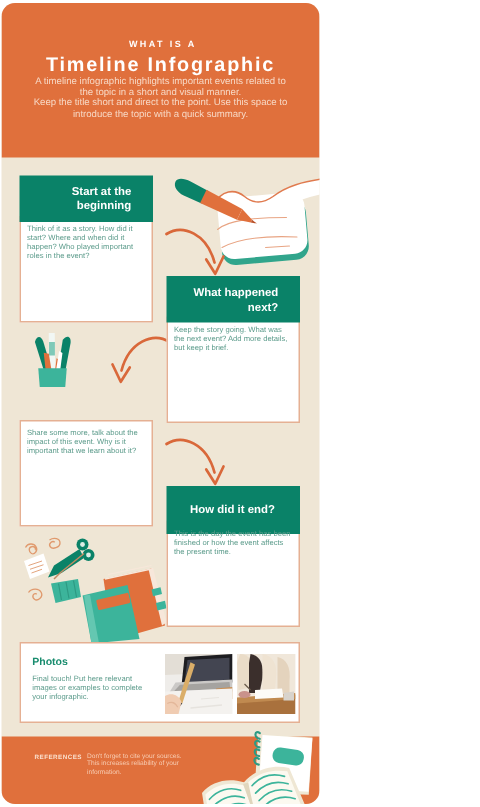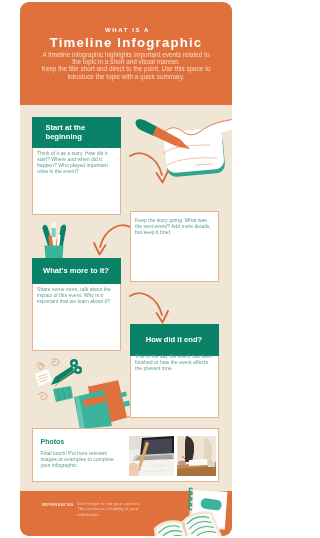--- a/index.html
+++ b/index.html
@@ -1,22 +1,22 @@
 <!DOCTYPE html>
 <html><head>
 <meta charset="utf-8">
 <style>
   html,body{margin:0;padding:0;width:220px;height:538px;background:#ffffff;overflow:hidden;}
   body{font-family:"Liberation Sans",sans-serif;}
-  .card{position:absolute;left:20px;top:2px;width:212px;height:534px;border-radius:9px;overflow:hidden;background:#EFE6D5;}
+  .card{position:absolute;left:1px;top:2px;width:212px;height:534px;border-radius:9px;overflow:hidden;background:#EFE6D5;}
   .header{position:absolute;left:0;top:0;width:212px;height:103px;background:#E0703C;}
   .kicker{position:absolute;left:1.5px;top:24.8px;width:212px;text-align:center;color:#fff;font-size:6px;letter-spacing:1.6px;font-weight:700;line-height:6px;}
   .title{position:absolute;left:0;top:33.5px;width:212px;text-align:center;color:#fff;font-size:13.2px;font-weight:700;line-height:13px;letter-spacing:1.2px;}
   .sub{position:absolute;left:6px;top:48.6px;width:200px;text-align:center;color:#F7D8C5;font-size:6.4px;line-height:7.4px;}
-  .gbox{position:absolute;background:#0A8268;color:#fff;font-weight:700;text-align:left;display:flex;align-items:center;justify-content:center;z-index:3;padding:0 14px;box-sizing:border-box;}
+  .gbox{position:absolute;background:#0A8268;color:#fff;font-weight:700;text-align:right;display:flex;align-items:center;justify-content:center;z-index:3;padding:0 14px;box-sizing:border-box;}
   .wbox{position:absolute;background:#fff;border:0.75px solid #E5B093;box-sizing:border-box;z-index:2;}
   .btext{position:absolute;color:#5D9C8C;font-size:5.1px;line-height:6.05px;z-index:4;}
   .footer{position:absolute;left:0;top:489px;width:212px;height:47px;background:#E0703C;}
   .ptitle{position:absolute;left:20.5px;top:436px;color:#188C6E;font-size:7px;font-weight:700;z-index:6;}
   .ptext{position:absolute;left:20.5px;top:448px;width:80px;color:#5D9C8C;font-size:5.1px;line-height:6.05px;z-index:6;}
   .flabel{position:absolute;left:22px;top:500px;color:#FBE0CE;font-size:4.2px;font-weight:700;letter-spacing:0.3px;z-index:7;}
   .ftext{position:absolute;left:57px;top:498.5px;width:68px;color:#F7CDB4;font-size:4.4px;line-height:5.6px;z-index:7;}
   svg{position:absolute;overflow:visible;}
   .ph{position:absolute;overflow:hidden;z-index:5;}
 </style>
@@ -78,24 +78,24 @@
       <path d="M17.2 14 L19.6 15 L20.2 28 L17.4 28 Z" fill="#FFFFFF" transform="rotate(10 18 21)"></path>
     </g>
     <path d="M4.5 25.5 L23.5 25.5 L22.5 38 L5.5 38 Z" fill="#3CB49B"></path>
   </svg>
 
   <div class="wbox" style="left:11.5px;top:142px;width:89px;height:71px;"></div>
   <div class="gbox" style="left:11.5px;top:114.5px;width:89px;height:31px;font-size:7.6px;line-height:9.2px;">Start at the beginning</div>
   <div class="btext" style="left:17px;top:147.5px;width:78px;">Think of it as a story. How did it start? Where and when did it happen? Who played important roles in the event?</div>
 
   <div class="wbox" style="left:109.5px;top:209px;width:89px;height:71px;"></div>
+  <div class="gbox" style="left:109.5px;top:182px;width:89px;height:31px;font-size:7.6px;line-height:9.2px;">What happened next?</div>
   <div class="btext" style="left:115px;top:214.5px;width:78px;">Keep the story going. What was the next event? Add more details, but keep it brief.</div>
 
   <div class="wbox" style="left:11.5px;top:278px;width:89px;height:71px;"></div>
-  <div class="gbox" style="left:11.5px;top:256px;width:89px;height:26px;font-size:7.6px;line-height:9.2px;padding:0 2px;">What's more to it?</div>
   <div class="btext" style="left:17px;top:283.5px;width:78px;">Share some more, talk about the impact of this event. Why is it important that we learn about it?</div>
 
   <div class="wbox" style="left:109.5px;top:345px;width:89px;height:71px;"></div>
   <div class="gbox" style="left:109.5px;top:322px;width:89px;height:27px;font-size:7.6px;line-height:9.2px;padding:16px 2px;">How did it end?</div>
   <div class="btext" style="left:115px;top:350.5px;width:78px;">This is the day the event has been finished or how the event affects the present time.</div>
 
   <svg style="left:12px;top:353px;width:100px;height:74px" viewBox="0 0 100 74">
     <g stroke="#E09A6E" fill="none" stroke-width="0.9">
       <path d="M4 10 c1.5-3 5.5-3 7-0.5 c1.5 2.5-1 5.5-3 4.5 c-2-1-2-4 0-4.5 c1.5-0.5 3 0.5 2.5 2"></path>
       <path d="M20 5 c3-2 7-1 7 2 c0 3-5 4.5-6.5 2.5 c-1.5-2 1.5-4.5 3-3"></path>

